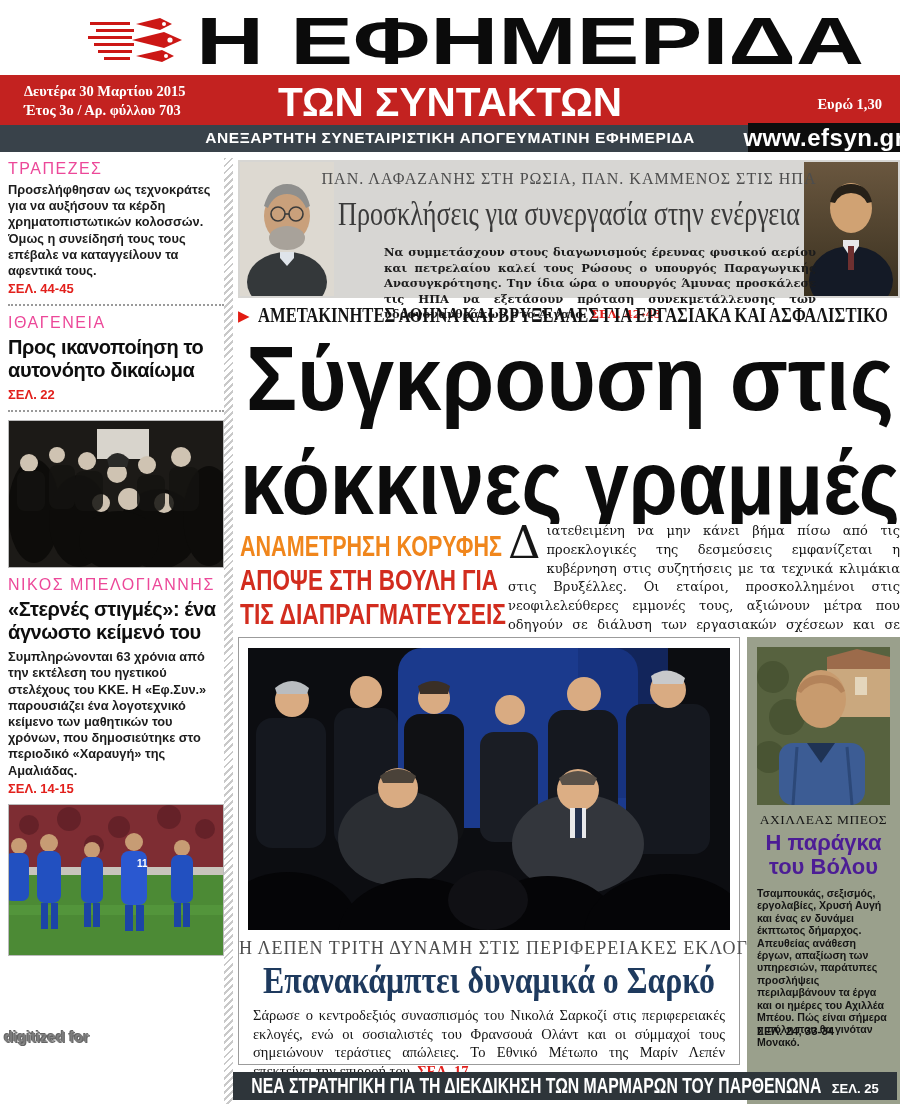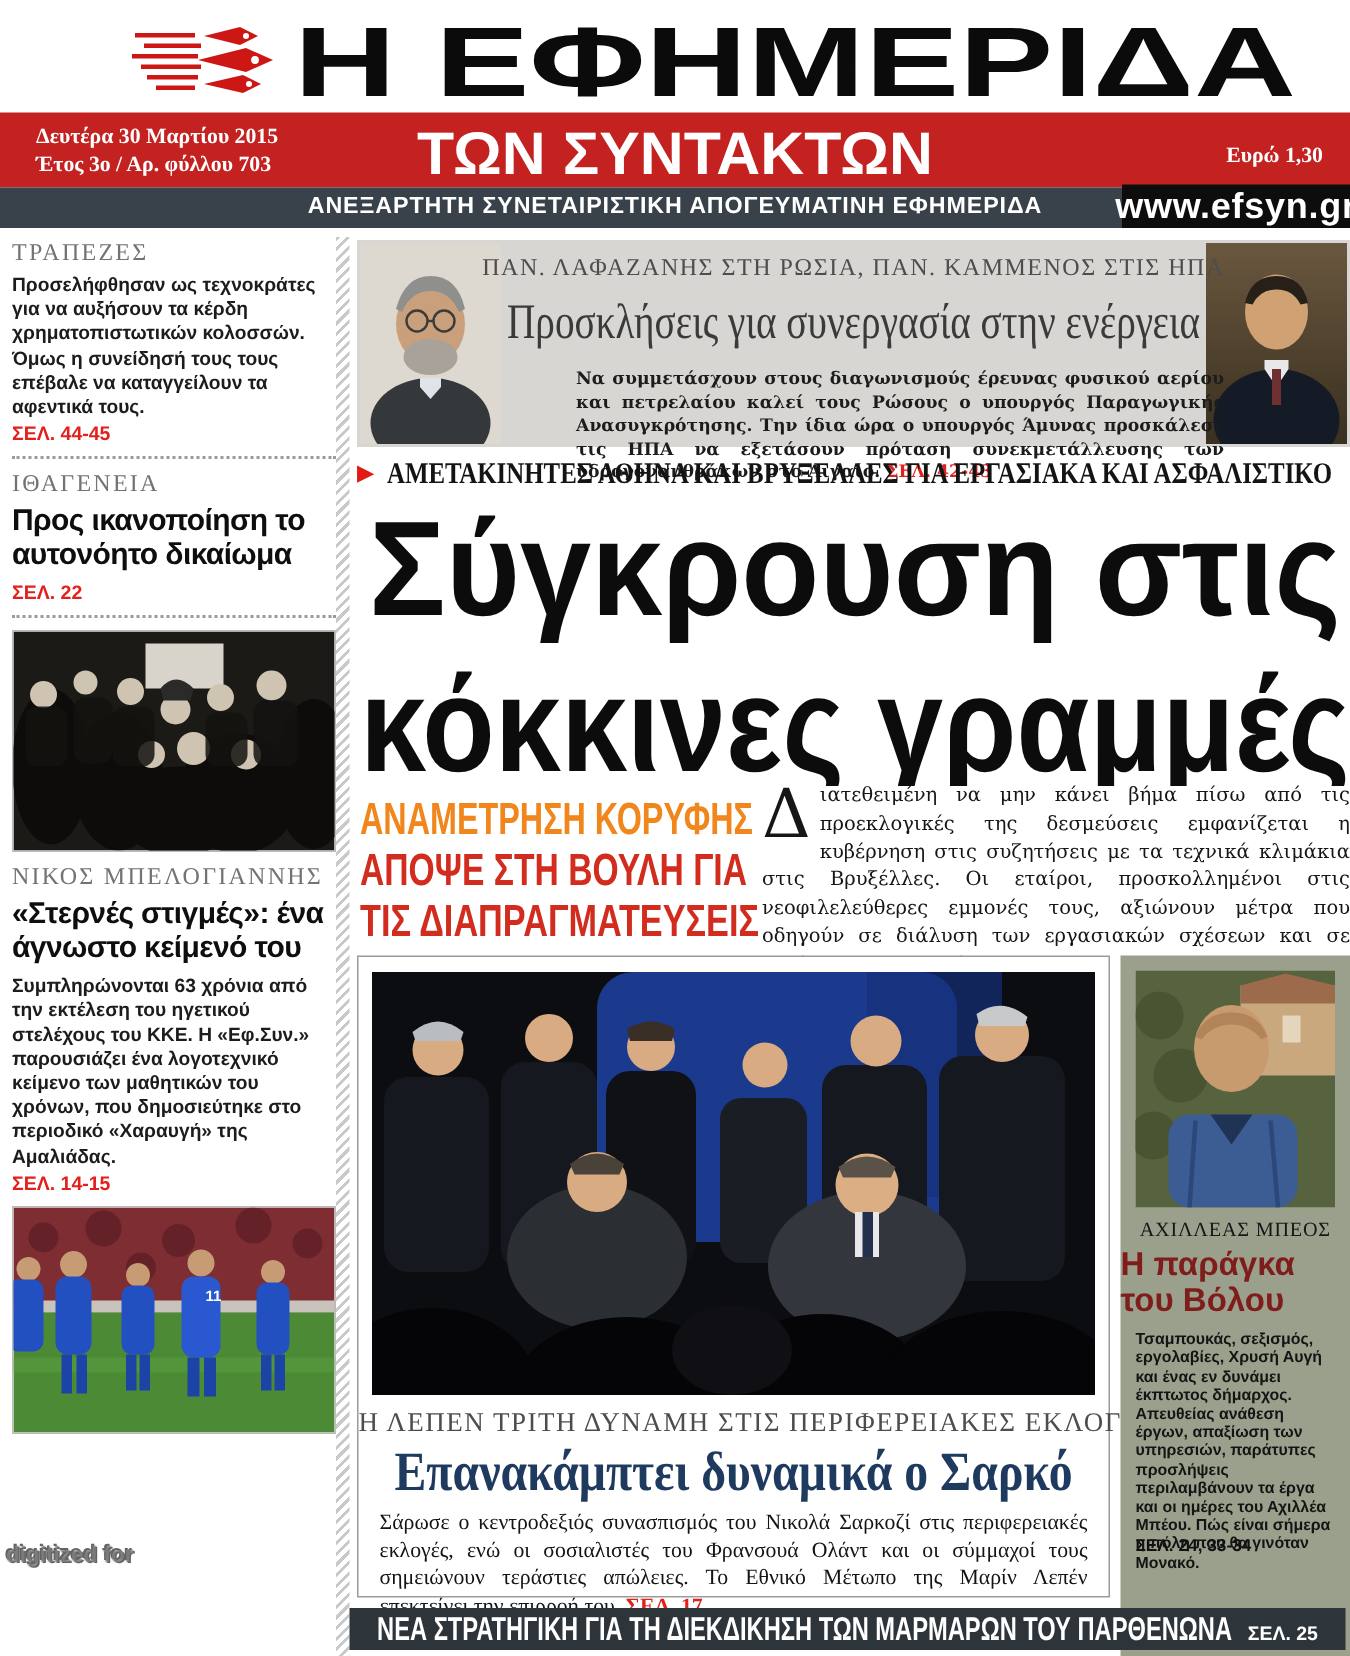--- a/index.html
+++ b/index.html
@@ -16,21 +16,21 @@
           display:flex;align-items:center;justify-content:center;}
   .webbox span{color:#fff;font-weight:bold;font-size:24px;letter-spacing:.5px;}
   .dateblock{left:24px;top:82px;color:#fff;font-family:"Liberation Serif",serif;
              font-weight:bold;font-size:14.5px;line-height:19px;}
   .price{right:18px;top:96px;color:#fff;font-family:"Liberation Serif",serif;
          font-weight:bold;font-size:14.5px;}
   .tagline{left:450px;top:129px;transform:translateX(-50%);color:#fff;font-weight:bold;
            font-size:15.5px;letter-spacing:.6px;white-space:nowrap;}
   
   .sidebar{left:8px;top:160px;width:216px;height:944px;overflow:hidden;}
-  .side-section{font-family:Liberation Serif, serif;color:#737373;font-size:16px;
+  .side-section{font-family:Liberation Sans, sans-serif;color:#ec4899;font-size:16px;
                 letter-spacing:1.5px;margin:0 0 4px 0;}
   .side-h{font-weight:bold;font-size:20px;line-height:23px;letter-spacing:-0.4px;
           color:#0e0e0e;margin:0 0 5px 0;}
   .side-b{font-size:12.8px;line-height:16.2px;font-weight:600;color:#1c1c1c;margin:0;}
   .side-ref{color:#e2201c;font-weight:bold;font-size:13px;display:block;margin:2px 0 8px 0;}
   .dotted{border-top:2px dotted #9a9a9a;margin:4px 0 8px 0;height:0;}
   .sidephoto{width:214px;border:1px solid #bbb;margin:2px 0 8px 0;display:block;}
   .hatch{left:224px;top:158px;width:9px;height:946px;
          background:repeating-linear-gradient(135deg,#c9c9c9 0 2px,#ffffff 2px 5px);}
   
@@ -53,22 +53,22 @@
   .sarko{left:238px;top:637px;width:502px;height:428px;background:#fff;
          border:1px solid #9b9b9b;box-sizing:border-box;}
   .sarko-kicker{left:0;right:0;top:300px;text-align:center;color:#4d4d4d;
                 font-family:"Liberation Serif",serif;font-size:18px;letter-spacing:1px;}
   .sarko-body{left:14px;top:368px;width:472px;font-family:"Liberation Serif",serif;
               font-size:14.5px;line-height:18.5px;color:#141414;text-align:justify;}
   
   .beos{left:747px;top:637px;width:153px;height:495px;background:#9aa08c;box-sizing:border-box;}
   .beos-section{left:0;right:0;top:175px;text-align:center;font-family:"Liberation Serif",serif;
                 font-size:13.5px;letter-spacing:.5px;color:#161616;}
-  .beos-h{left:0;right:0;top:194px;text-align:left;font-weight:bold;font-size:22px;
-          line-height:24px;color:#7f1d1d;}
+  .beos-h{left:0;right:0;top:194px;text-align:center;font-weight:bold;font-size:22px;
+          line-height:24px;color:#4c1d95;}
   .beos-b{left:10px;top:250px;width:133px;font-size:10.6px;line-height:12.4px;
           font-weight:700;color:#141414;}
   .beos-ref{left:10px;top:388px;font-weight:bold;font-size:11.5px;color:#111;}
   
   .botbar{left:233px;top:1072px;width:664px;height:28px;background:#2e353a;
           display:flex;align-items:center;justify-content:center;text-align:right;}
   
   .wm{left:4px;top:1030px;z-index:50;pointer-events:none;
       color:rgba(255,255,255,0.22);font-weight:bold;
       text-shadow:0 0 1px #555, 1px 1px 0 #666, -1px -1px 0 #666;}

